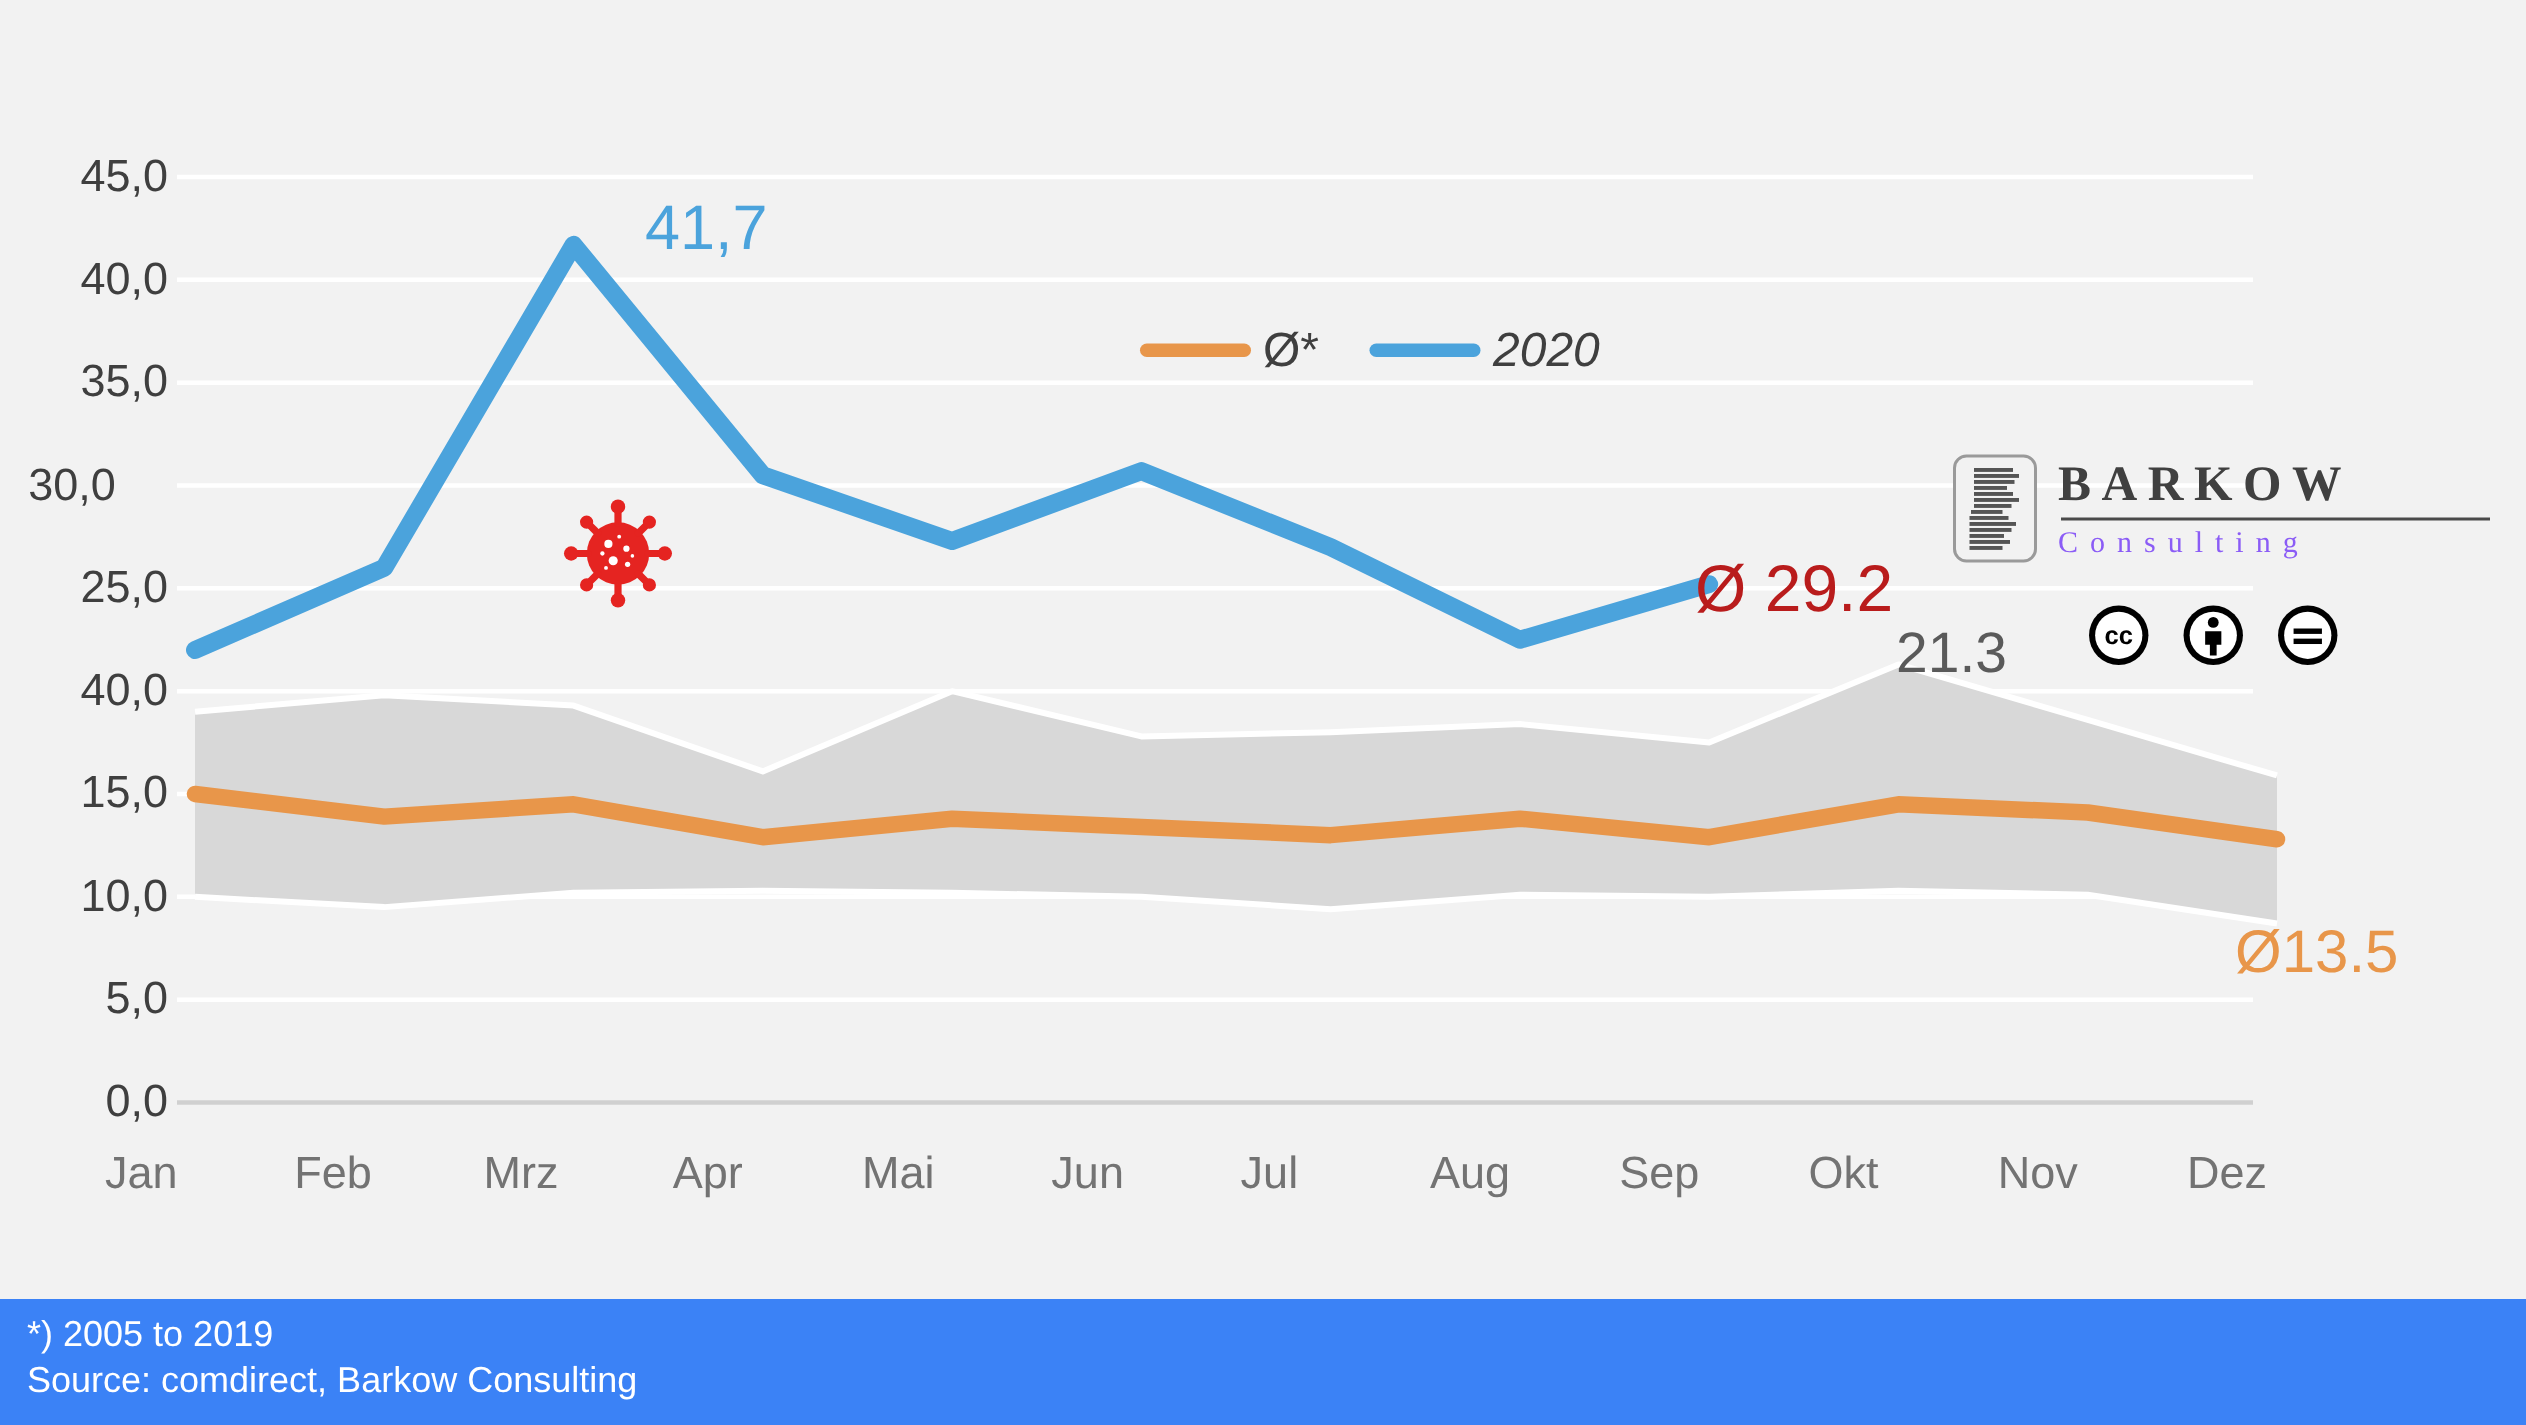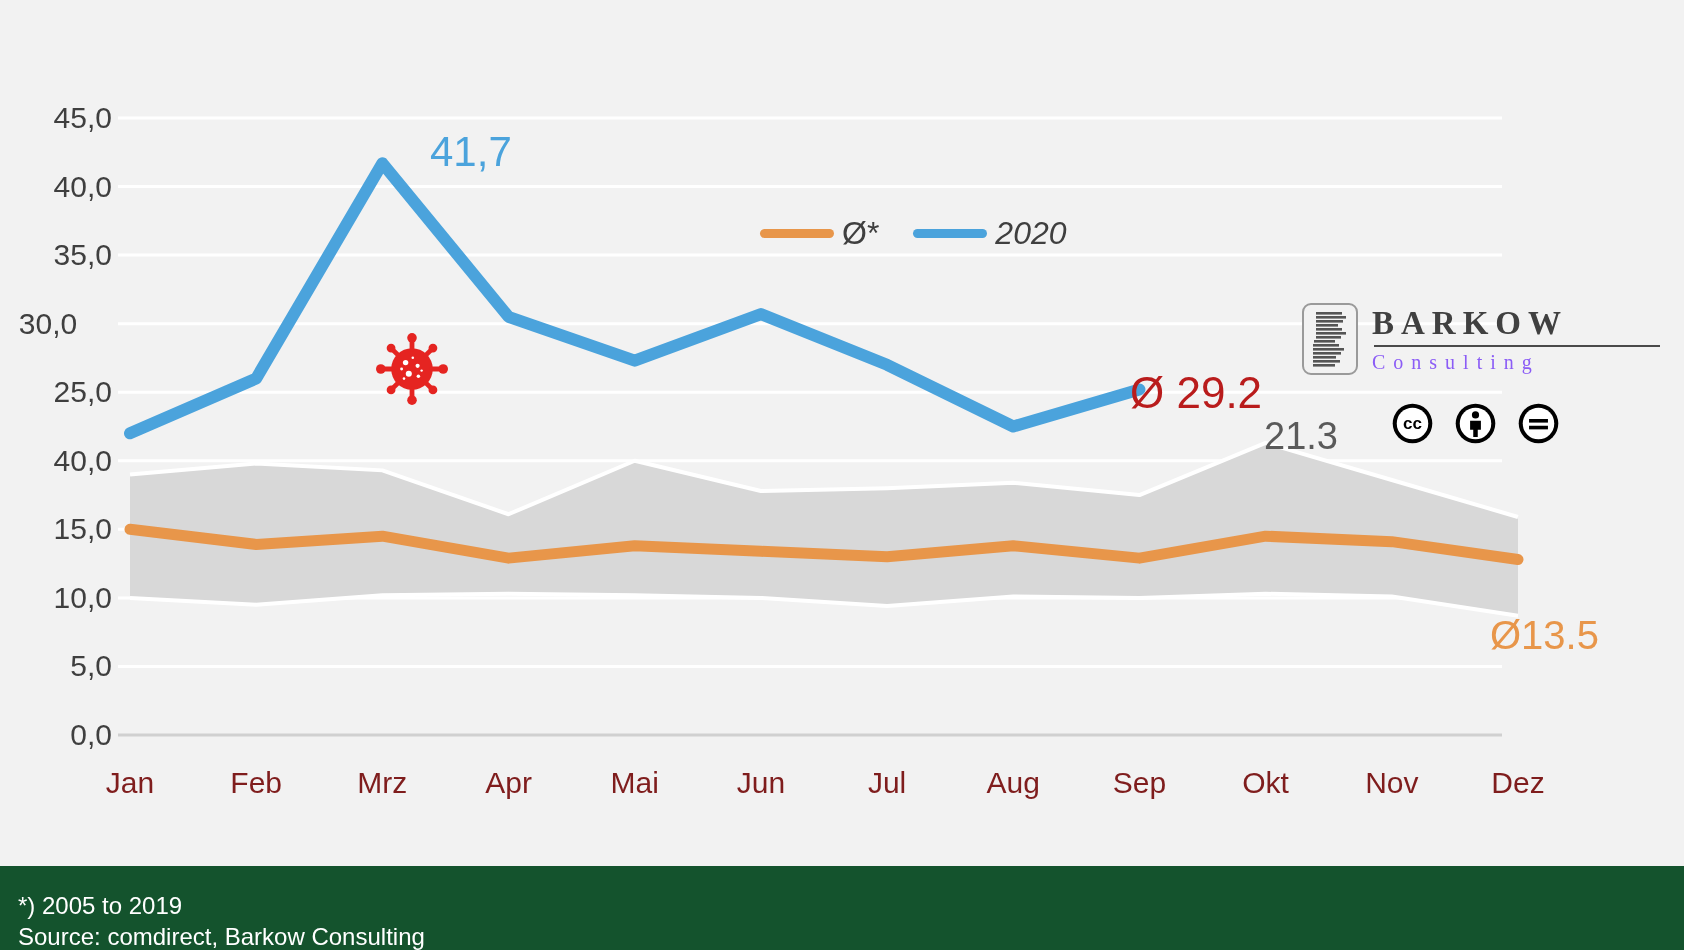--- a/index.html
+++ b/index.html
@@ -25,40 +25,40 @@
     white-space:nowrap;letter-spacing:-0.4px;
   }
   .header-sub{
     color:#FFFFFF;font-size:25px;font-weight:400;line-height:1;
     margin-left:16px;white-space:nowrap;padding-bottom:3px;
   }
 
   
   .footer{
     position:absolute;left:0;top:866px;width:1684px;height:84px;
-    background:#14532d;box-sizing:border-box;
-    padding:24px 0 0 18px;
+    background:#3b82f6;box-sizing:border-box;
+    padding:8px 0 0 18px;
   }
   .footer-line{
     color:#FFFFFF;font-size:24px;line-height:31px;white-space:nowrap;
   }
 
   
   .plot{position:absolute;left:0;top:81px;width:1684px;height:785px;}
   .plot svg{display:block;}
 
   
   .ylabel{
     position:absolute;text-align:right;width:96px;
     color:#3F3F3F;font-size:30px;line-height:30px;
   }
   
   .xlabel{
-    position:absolute;text-align:center;
-    color:#7f1d1d;font-size:30px;line-height:30px;
+    position:absolute;
+    color:#737373;font-size:30px;line-height:30px;
   }
 
   
   .ann{position:absolute;white-space:nowrap;line-height:1;}
   .ann-peak{color:#4BA3DC;font-size:42px;}
   .ann-blue-avg{color:#b91c1c;font-size:44px;}
   .ann-gray{color:#5A5A5A;font-size:38px;}
   .ann-orange{color:#E8964A;font-size:40px;}
 
   

